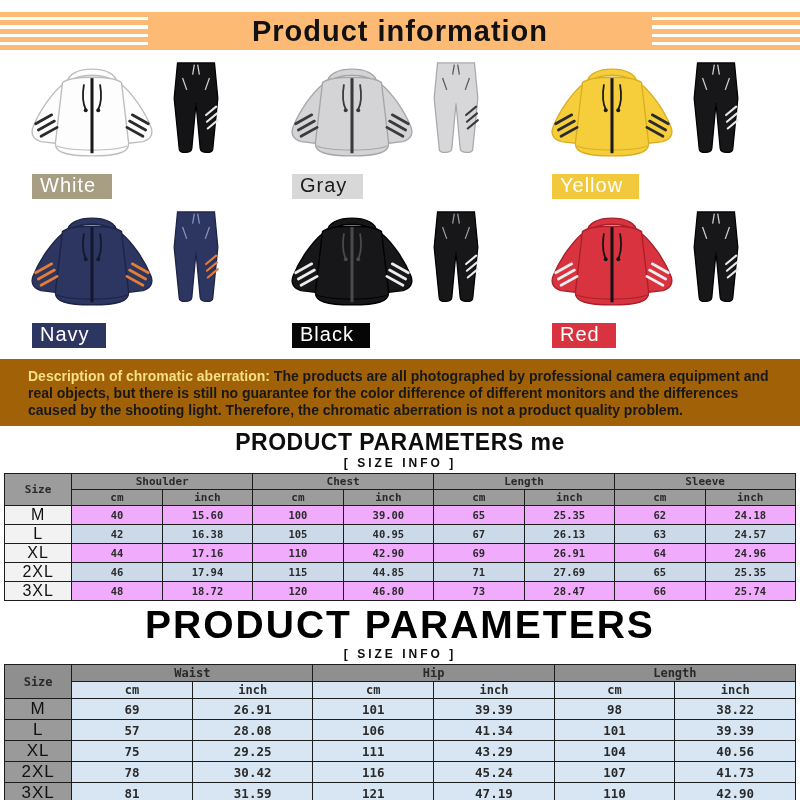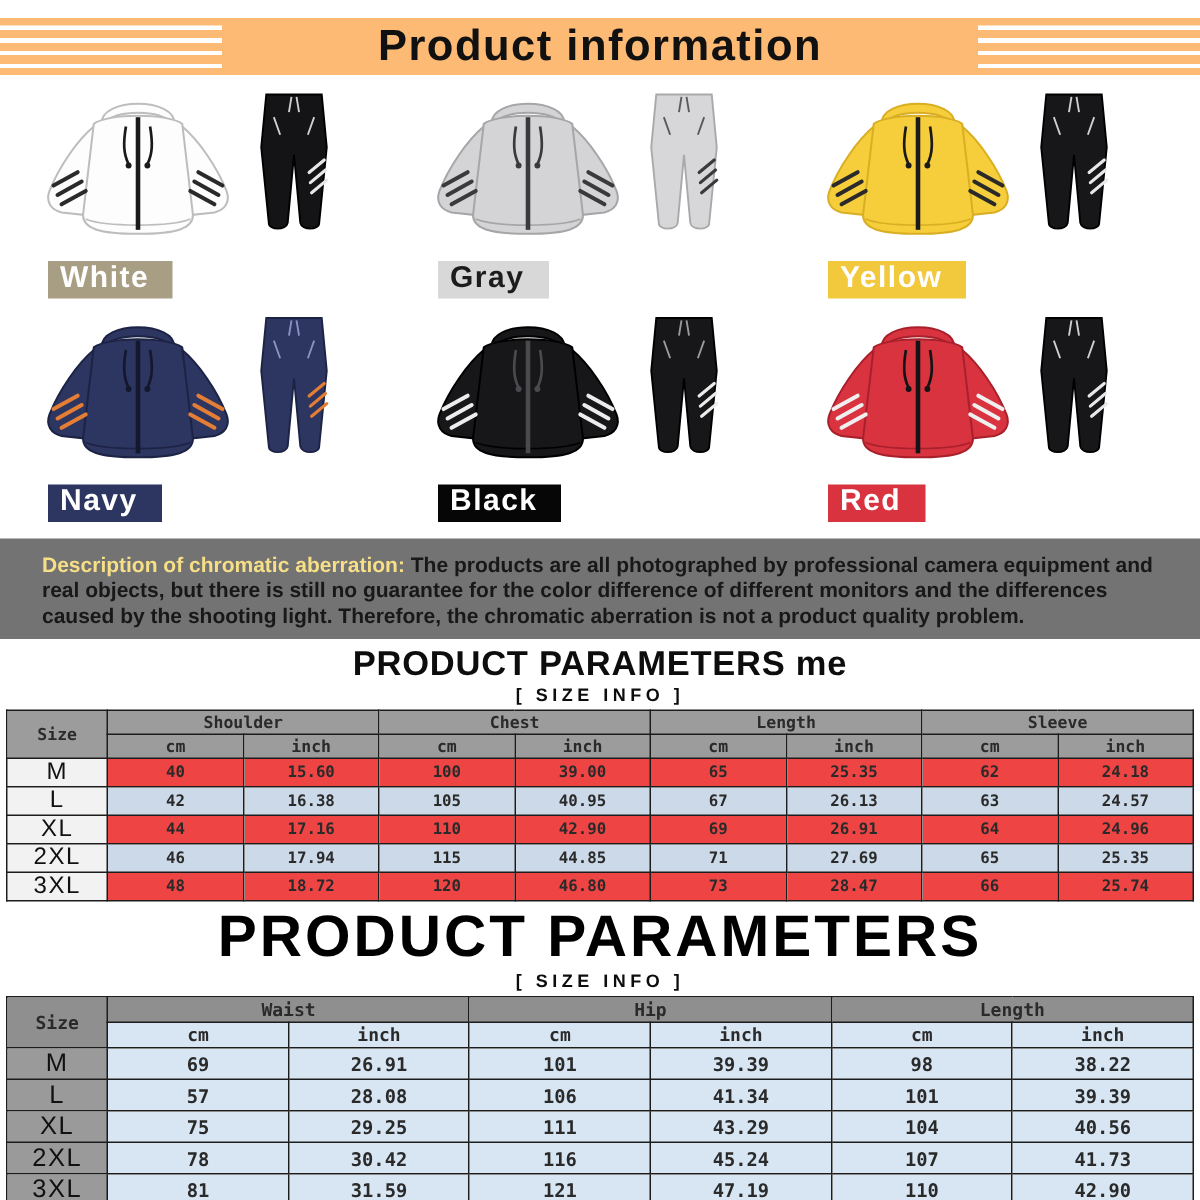--- a/index.html
+++ b/index.html
@@ -15,25 +15,25 @@
     letter-spacing: 1px; color: #111; }
 
   
   .products { padding: 2px 10px 0; }
   .prow { display: flex; height: 149px; }
   .pcard { flex: 1; position: relative; }
   .fig { display: flex; align-items: flex-start; height: 120px; padding: 2px 0 0 4px; }
   .jacket-svg { width: 156px; height: 118px; }
   .pants-svg { width: 84px; height: 116px; margin-left: -16px; margin-top: -2px; }
   .color-label { display: inline-block; margin: 2px 0 0 22px; padding: 0 16px 2px 8px;
-    font-size: 20px; font-weight: bold; letter-spacing: 1px;
+    font-size: 20px; font-weight: normal; letter-spacing: 1px;
     background: var(--labelBg); color: var(--labelFg); }
 
   
-  .aberration { margin-top: 9px; background: #737373; padding: 9px 28px 8px;
+  .aberration { margin-top: 9px; background: #a16207; padding: 9px 28px 8px;
     font-size: 14px; font-weight: bold; line-height: 1.2; color: #181818; }
   .aberration .lead { color: #F6DF86; }
 
   
   .h1wrap { text-align: center; margin-top: 3px; }
   .h1 { font-size: 23px; font-weight: 800; letter-spacing: 0.5px; color: #0d0d0d; }
   .sub { font-size: 12px; font-weight: bold; letter-spacing: 3px; color: #0d0d0d; }
   .h2wrap { text-align: center; margin-top: 2px; }
   .h2 { font-size: 39px; font-weight: 900; letter-spacing: 2px; color: #000; }
 
@@ -41,21 +41,21 @@
   table.t { width: 792px; margin: 3px auto 0; border-collapse: collapse;
     table-layout: fixed; border-radius: 17px; }
   .t th, .t td { border: 1px solid #1c1c1c; text-align: center;
     font-family: "DejaVu Sans Mono", monospace; font-weight: bold; color: #2a2a2a;
     overflow: hidden; white-space: nowrap; }
   .t col.size-col { width: 8.5%; }
   .t .size-c { font-family: "Liberation Sans", sans-serif; font-weight: normal;
     letter-spacing: 1px; color: #111; }
 
   .t1 th { height: 16px; font-size: 11px; background: #9C9C9C; }
-  .t1 td { height: 13px; font-size: 10.5px; background: #ef4444; }
+  .t1 td { height: 13px; font-size: 10.5px; background: #f0abfc; }
   .t1 tbody tr:nth-child(even) td { background: #CBD9E8; }
   .t1 td.size-c, .t1 tbody tr:nth-child(even) td.size-c { background: #F2F2F2; font-size: 16px; }
 
   .t2 th { height: 17px; font-size: 12px; background: #8F8F8F; }
   .t2 th.unit-h { background: #D8E6F3; }
   .t2 td { height: 19px; font-size: 12.5px; background: #D8E6F3; }
   .t2 td.size-c { background: #9A9A9A; font-size: 17px; }
 
   .defs { position: absolute; width: 0; height: 0; overflow: hidden; }
 </style>

